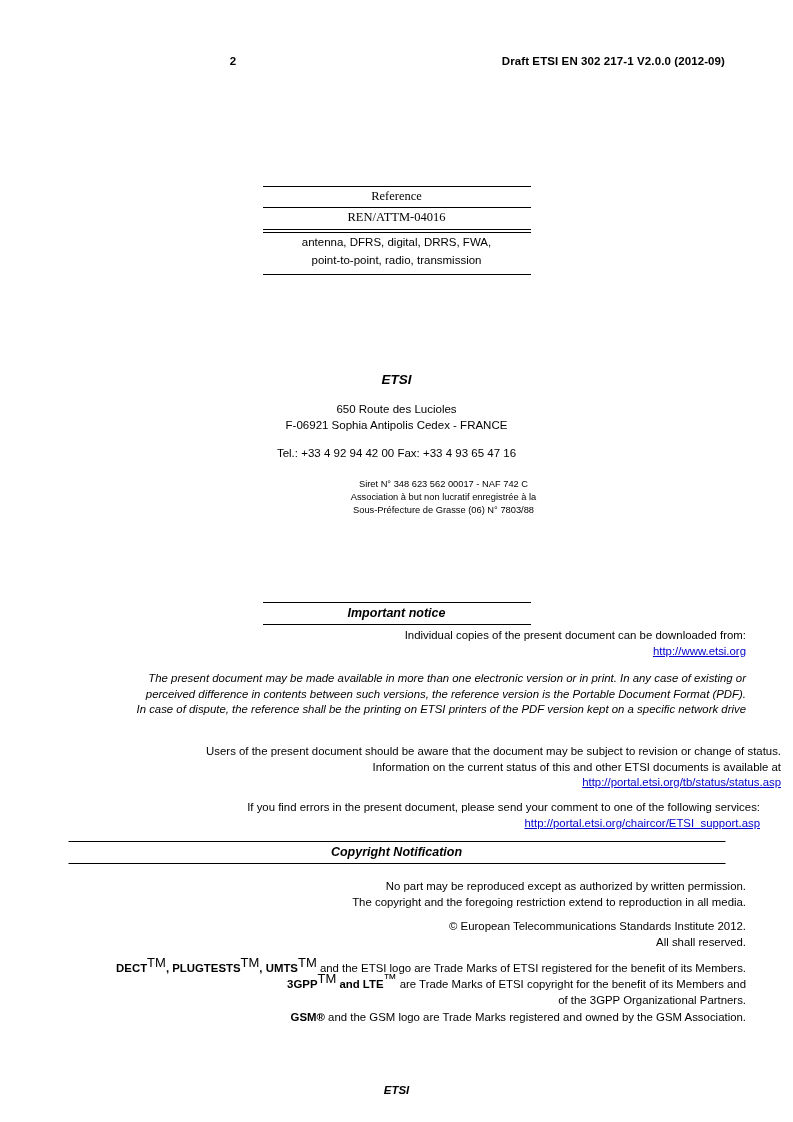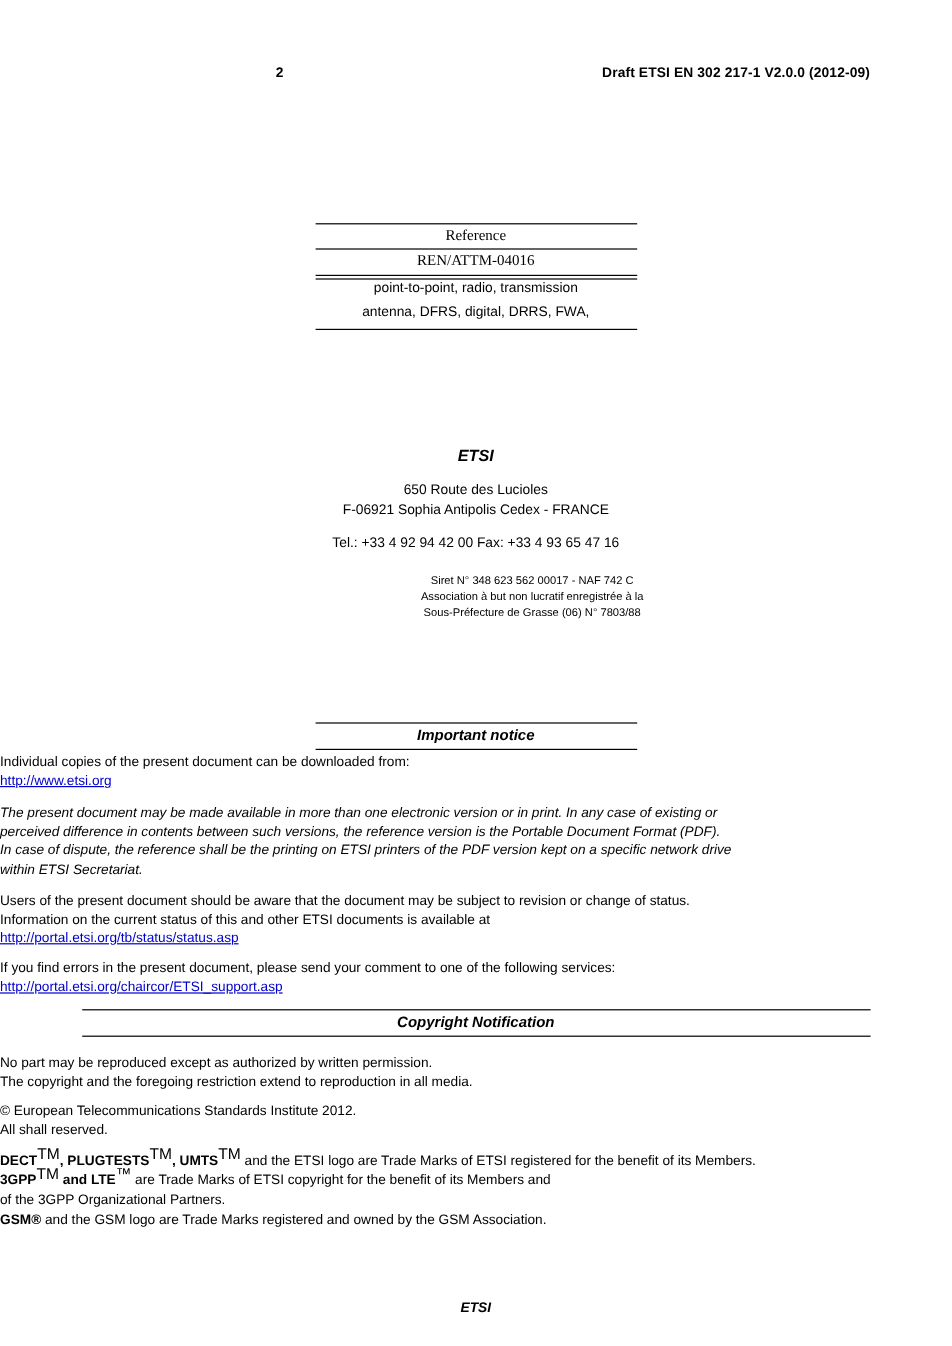--- a/index.html
+++ b/index.html
@@ -126,33 +126,33 @@
   }
   #copyright-notice {
     top: 841px;
     width: 657px;
   }
 
   .para {
     position: absolute;
     left: 0;
     width: 746px;
-    text-align: left;
+    text-align: right;
     font-size: 11.4px;
     line-height: 1.36;
   }
   .link {
     color: #0000cc;
     text-decoration: underline;
   }
 
   #p-download { top: 628px; }
   #p-versions { top: 671px; font-style: italic; }
-  #p-status   { top: 744px; }
-  #p-errors   { top: 800px; }
+  #p-status   { top: 744px; padding-left: 35px; }
+  #p-errors   { top: 800px; margin-left: 14px; }
 
   #p-reproduce { top: 879px; }
   #p-copyline  { top: 919px; }
   #p-trademarks {
     top: 960px;
     line-height: 1.42;
   }
   #p-trademarks b { font-weight: bold; }
   sup {
     font-size: 13px;
@@ -185,22 +185,22 @@
   <div class="meta-block" id="reference-block">
     <div class="rule"></div>
     <div class="label">Reference</div>
     <div class="rule"></div>
     <div class="value">REN/ATTM-04016</div>
     <div class="rule"></div>
   </div>
 
   <div class="meta-block" id="keywords-block">
     <div class="rule"></div>
+    <div class="value small">antenna, DFRS, digital, DRRS, FWA,</div>
     <div class="value small" style="padding-top:0;">point-to-point, radio, transmission</div>
-    <div class="value small">antenna, DFRS, digital, DRRS, FWA,</div>
     <div class="rule" style="margin-top:3px;"></div>
   </div>
 
   <div class="etsi-name">ETSI</div>
 
   <div class="addr" id="addr-lines">
     <div>650 Route des Lucioles</div>
     <div>F-06921 Sophia Antipolis Cedex - FRANCE</div>
   </div>
 
@@ -220,21 +220,20 @@
 
   <div class="para" id="p-download">
     <div>Individual copies of the present document can be downloaded from:</div>
     <div><a class="link" href="#">http://www.etsi.org</a></div>
   </div>
 
   <div class="para" id="p-versions">
     <div>The present document may be made available in more than one electronic version or in print. In any case of existing or</div>
     <div>perceived difference in contents between such versions, the reference version is the Portable Document Format (PDF).</div>
     <div>In case of dispute, the reference shall be the printing on ETSI printers of the PDF version kept on a specific network drive</div>
-    <div>within ETSI Secretariat.</div>
   </div>
 
   <div class="para" id="p-status">
     <div>Users of the present document should be aware that the document may be subject to revision or change of status.</div>
     <div>Information on the current status of this and other ETSI documents is available at</div>
     <div><a class="link" href="#">http://portal.etsi.org/tb/status/status.asp</a></div>
   </div>
 
   <div class="para" id="p-errors">
     <div>If you find errors in the present document, please send your comment to one of the following services:</div>

